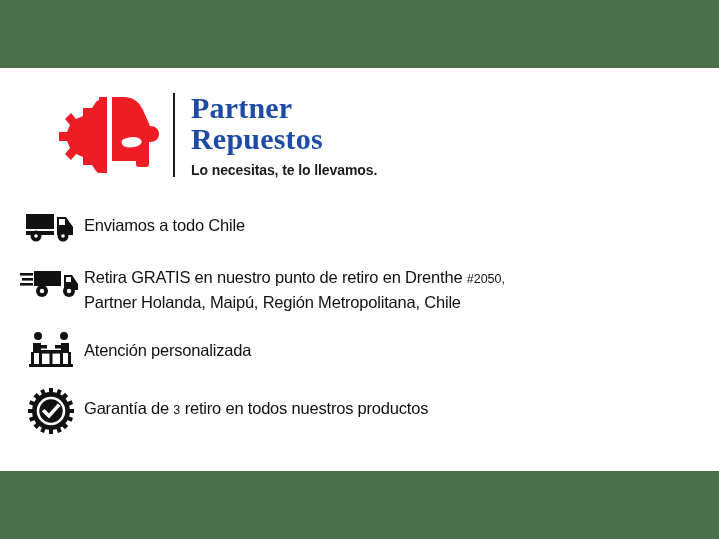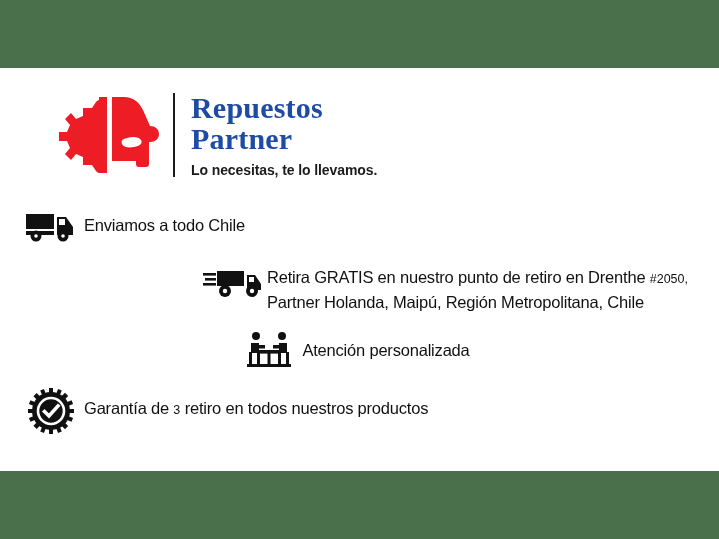--- a/index.html
+++ b/index.html
@@ -99,23 +99,23 @@
     color: #111111;
     letter-spacing: -0.2px;
     padding-top: 4px;
   }
   .feature-text .small {
     font-size: 12.5px;
     letter-spacing: 0;
   }
   .row-1 .feature-icon { padding-top: 6px; }
   .row-1 .feature-text { padding-top: 8px; }
-  .row-2 { margin-bottom: 17px; justify-content: flex-end; }
+  .row-2 { margin-bottom: 17px; }
   .row-2 .feature-icon { padding-top: 5px; }
-  .row-3 { margin-bottom: 17px; justify-content: center; }
+  .row-3 { margin-bottom: 17px; }
   .row-3 .feature-icon { padding-top: 0px; }
   .row-3 .feature-text { padding-top: 8px; }
   .row-4 .feature-icon { padding-top: 0px; }
   .row-4 .feature-text { padding-top: 9px; }
 </style>
 </head>
 <body>
 
 <div class="page">
 
@@ -129,22 +129,22 @@
       <path fill="#ee1c25" d="M44 5 h8 v76 h-8 c-1 0 -2 -1 -3 -2 l-4 -6 h-9 v-8 l-7 -3 l-5 6 l-6 -6 l5 -6 l-3 -7 h-8 v-9 h8 l3 -7 l-5 -6 l6 -6 l5 6 l7 -3 v-8 h9 l4 -6 c1 -1 2 -2 3 -2 z"></path>
 
       <path fill="#ee1c25" d="M57 5 h12 c9 0 15 5 19 13 l7 16 c5 0 9 3 9 8 c0 5 -4 8 -9 8 l-1 0 v22 c0 2 -1 3 -3 3 h-7 c-2 0 -3 -1 -3 -3 v-3 h-24 z"></path>
 
       <path fill="#ffffff" d="M72 46 c6 -2 12 -1 14 2 c2 3 -1 6 -7 7 c-6 1 -11 0 -12 -3 c-1 -3 0 -5 5 -6 z"></path>
     </svg>
 
     <div class="logo-divider"></div>
 
     <div class="logo-text">
+      <div class="brand-line">Partner</div>
       <div class="brand-line">Repuestos</div>
-      <div class="brand-line">Partner</div>
       <div class="brand-tagline">Lo necesitas, te lo llevamos.</div>
     </div>
   </div>
 
   <div class="features">
 
     <div class="feature-row row-1">
       <div class="feature-icon">
         <svg width="52" height="30" viewBox="0 0 52 30">
           <rect x="1" y="2" width="28" height="15" fill="#111111"></rect>

